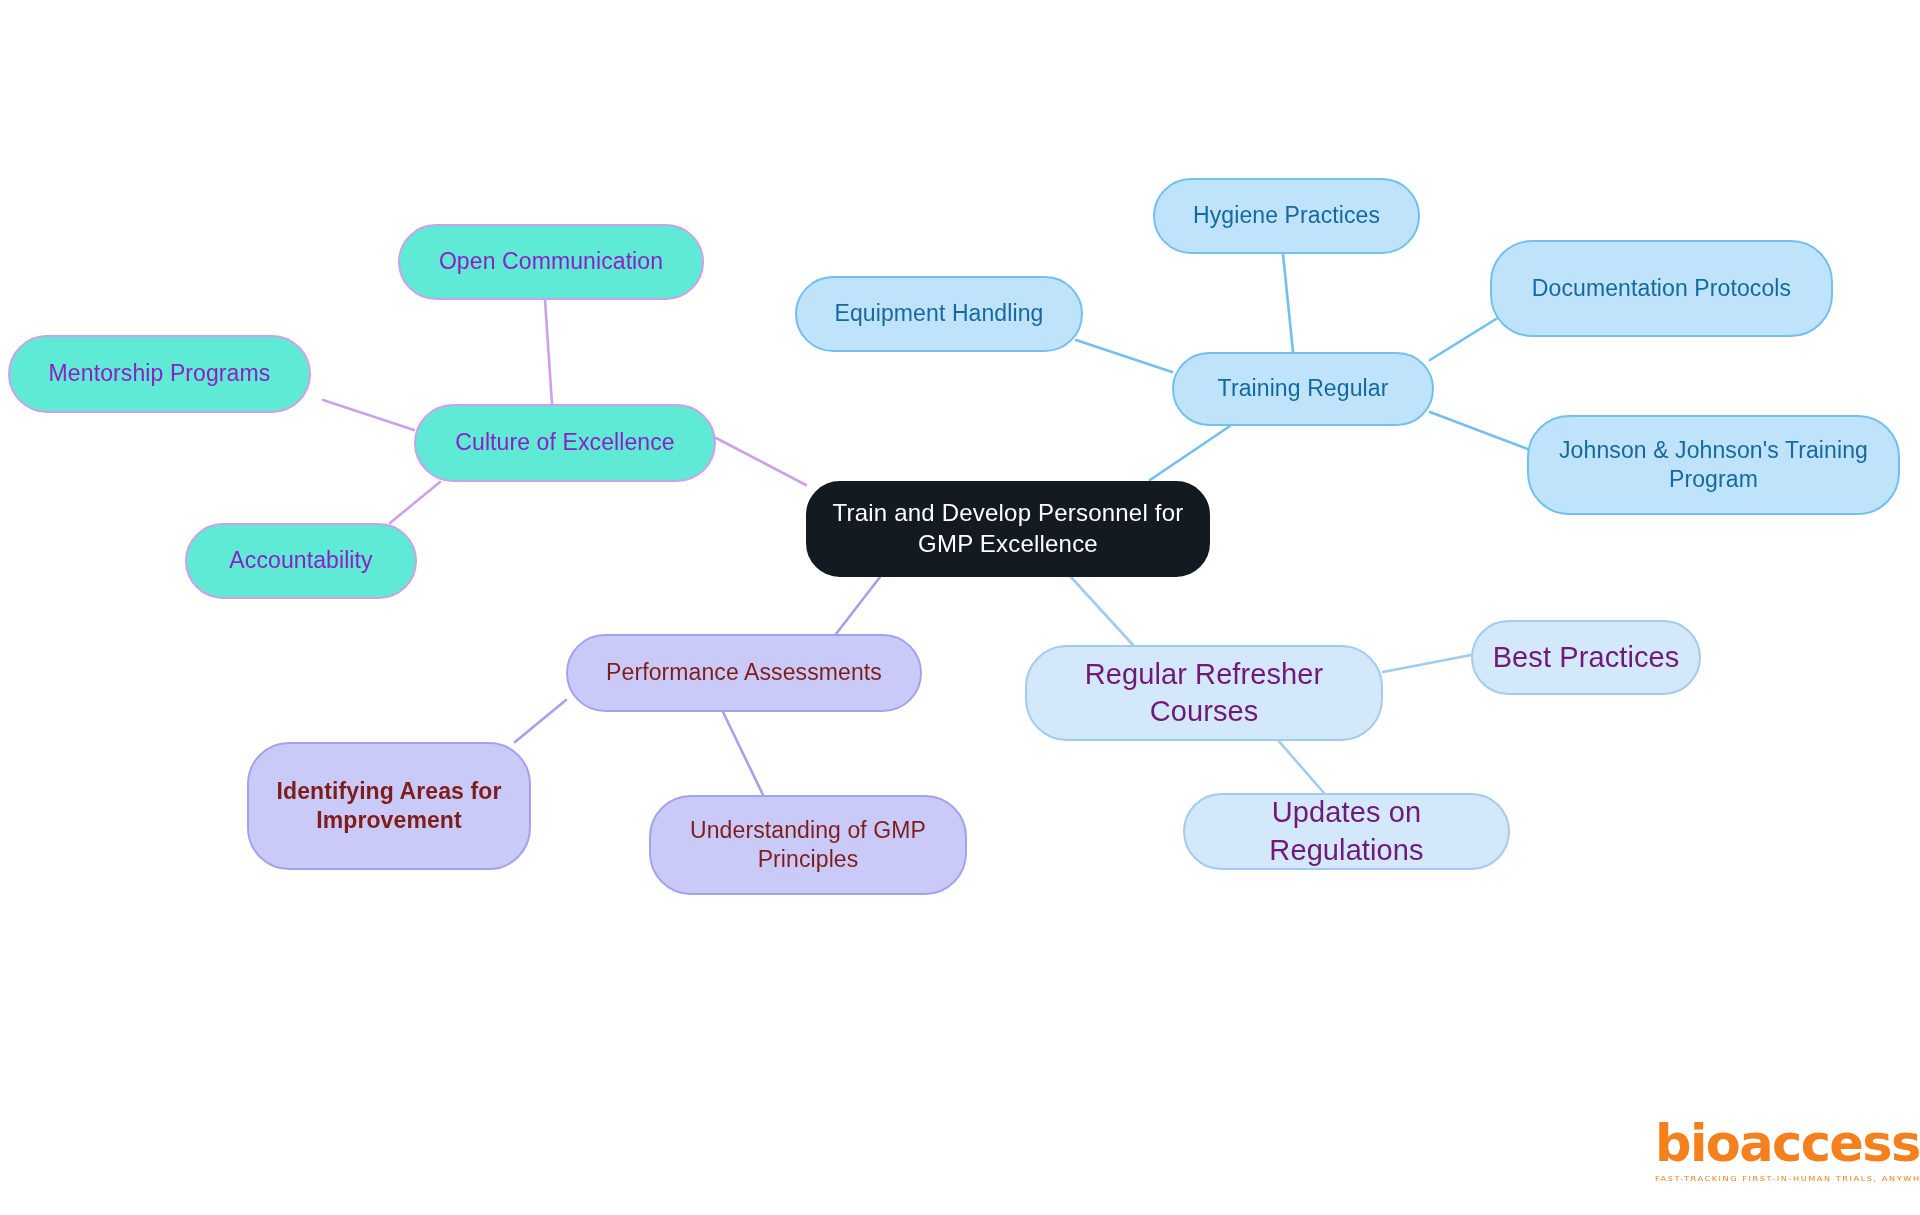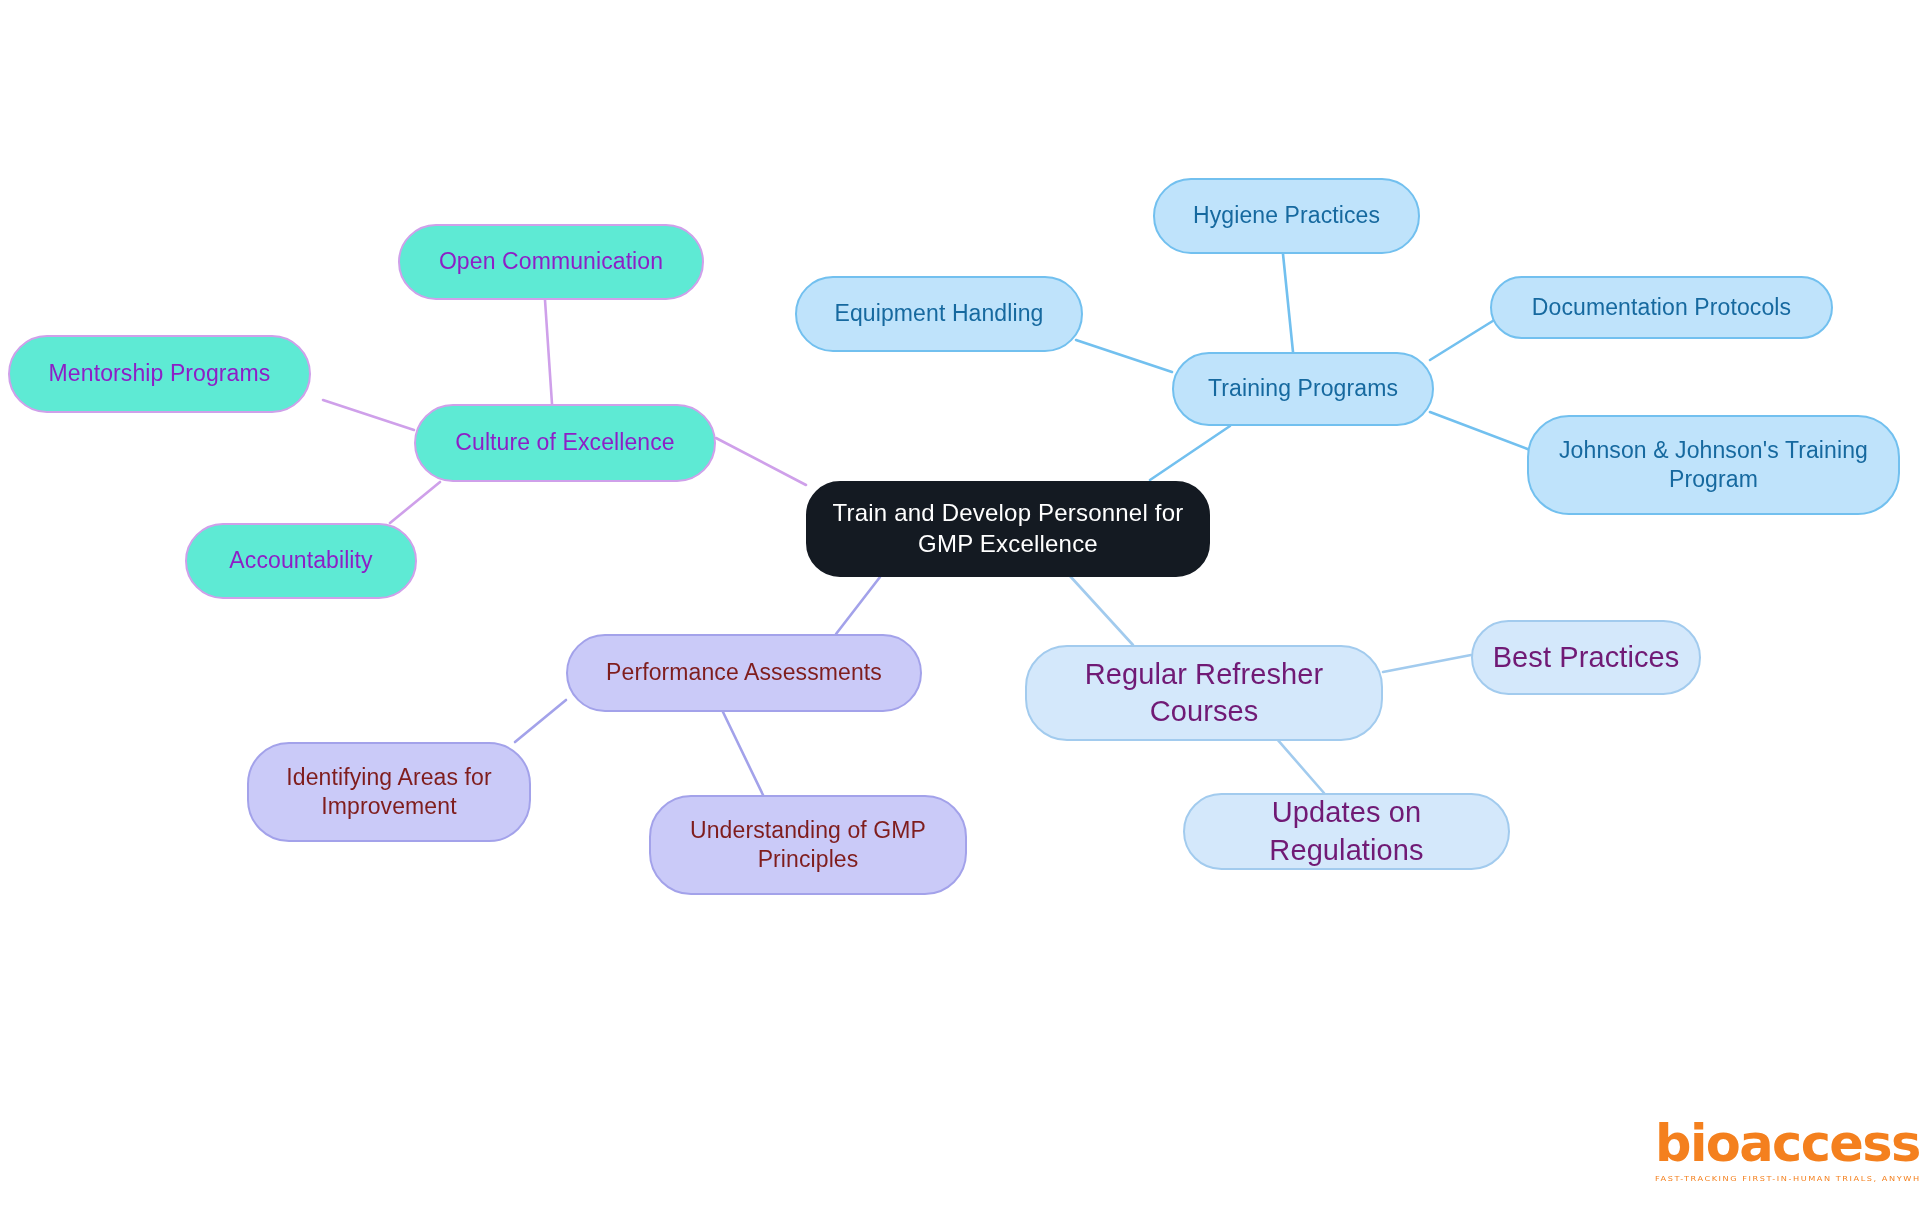--- a/index.html
+++ b/index.html
@@ -130,31 +130,31 @@
       <line x1="723" y1="712" x2="763" y2="795" stroke="#a3a2ea" stroke-width="2.6" stroke-linecap="round"></line>
       <line x1="806" y1="485" x2="716" y2="438" stroke="#cfa0ea" stroke-width="2.6" stroke-linecap="round"></line>
       <line x1="552" y1="404" x2="545" y2="300" stroke="#cfa0ea" stroke-width="2.6" stroke-linecap="round"></line>
       <line x1="414" y1="430" x2="323" y2="400" stroke="#cfa0ea" stroke-width="2.6" stroke-linecap="round"></line>
       <line x1="440" y1="482" x2="390" y2="523" stroke="#cfa0ea" stroke-width="2.6" stroke-linecap="round"></line>
     </svg>
 
   <div id="nodes">
       <div class="node root" style="left: 806px; top: 481px; width: 404px; height: 96px;">Train and Develop Personnel for
 GMP Excellence</div>
-      <div class="node blue" style="left: 1172px; top: 352px; width: 262px; height: 74px;">Training Programs</div>
+      <div class="node blue" style="left: 1172px; top: 352px; width: 262px; height: 74px;">Training Regular</div>
       <div class="node blue" style="left: 1153px; top: 178px; width: 267px; height: 76px;">Hygiene Practices</div>
       <div class="node blue" style="left: 795px; top: 276px; width: 288px; height: 76px;">Equipment Handling</div>
-      <div class="node blue" style="left: 1490px; top: 240px; width: 343px; height: 63px; margin-top: 36px;">Documentation Protocols</div>
+      <div class="node blue" style="left: 1490px; top: 240px; width: 343px; height: 97px;">Documentation Protocols</div>
       <div class="node blue" style="left: 1527px; top: 415px; width: 373px; height: 100px;">Johnson &amp; Johnson's Training
 Program</div>
       <div class="node paleblue" style="left: 1025px; top: 645px; width: 358px; height: 96px;">Regular Refresher Courses</div>
       <div class="node paleblue" style="left: 1471px; top: 620px; width: 230px; height: 75px;">Best Practices</div>
       <div class="node paleblue" style="left: 1183px; top: 793px; width: 327px; height: 77px;">Updates on Regulations</div>
       <div class="node indigo" style="left: 566px; top: 634px; width: 356px; height: 78px;">Performance Assessments</div>
-      <div class="node indigo" style="left: 247px; top: 742px; width: 284px; height: 100px;">Identifying Areas for
+      <div class="node indigo" style="left: 247px; top: 742px; width: 284px; height: 128px; font-weight: bold;">Identifying Areas for
 Improvement</div>
       <div class="node indigo" style="left: 649px; top: 795px; width: 318px; height: 100px;">Understanding of GMP
 Principles</div>
       <div class="node violet" style="left: 414px; top: 404px; width: 302px; height: 78px;">Culture of Excellence</div>
       <div class="node violet" style="left: 398px; top: 224px; width: 306px; height: 76px;">Open Communication</div>
       <div class="node violet" style="left: 8px; top: 335px; width: 303px; height: 78px;">Mentorship Programs</div>
       <div class="node violet" style="left: 185px; top: 523px; width: 232px; height: 76px;">Accountability</div>
     </div>
 
   <div id="logo">

